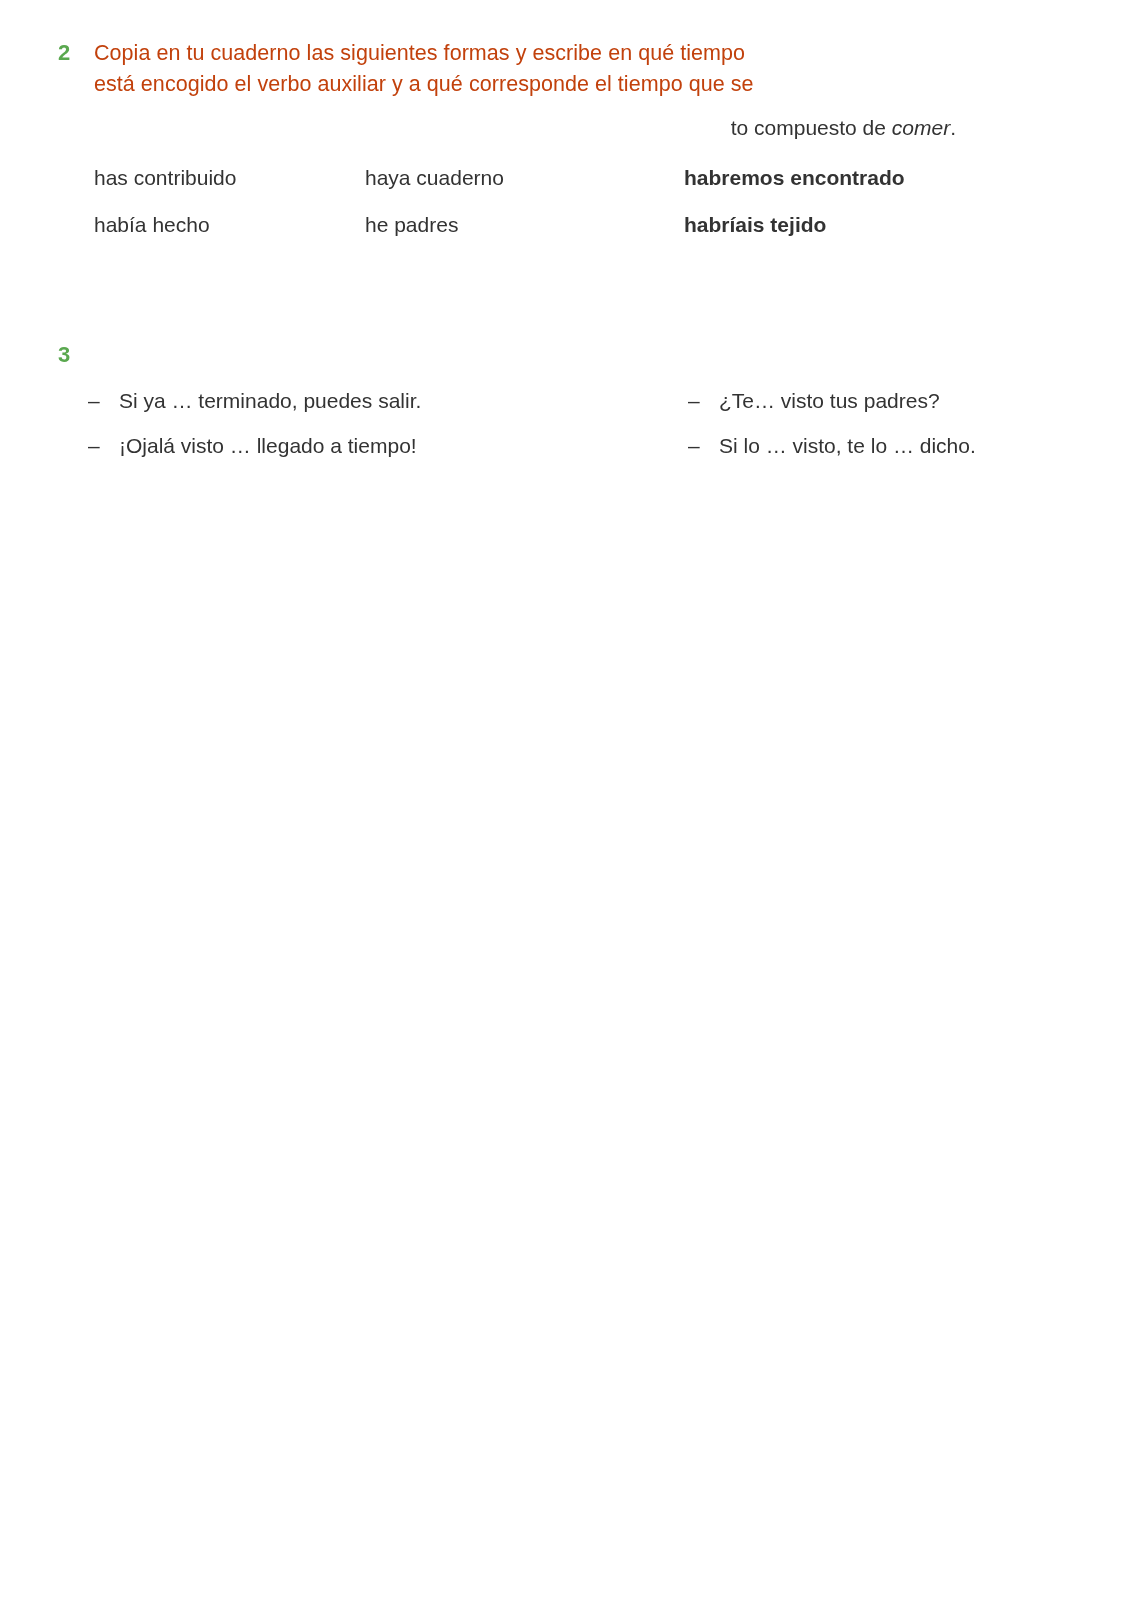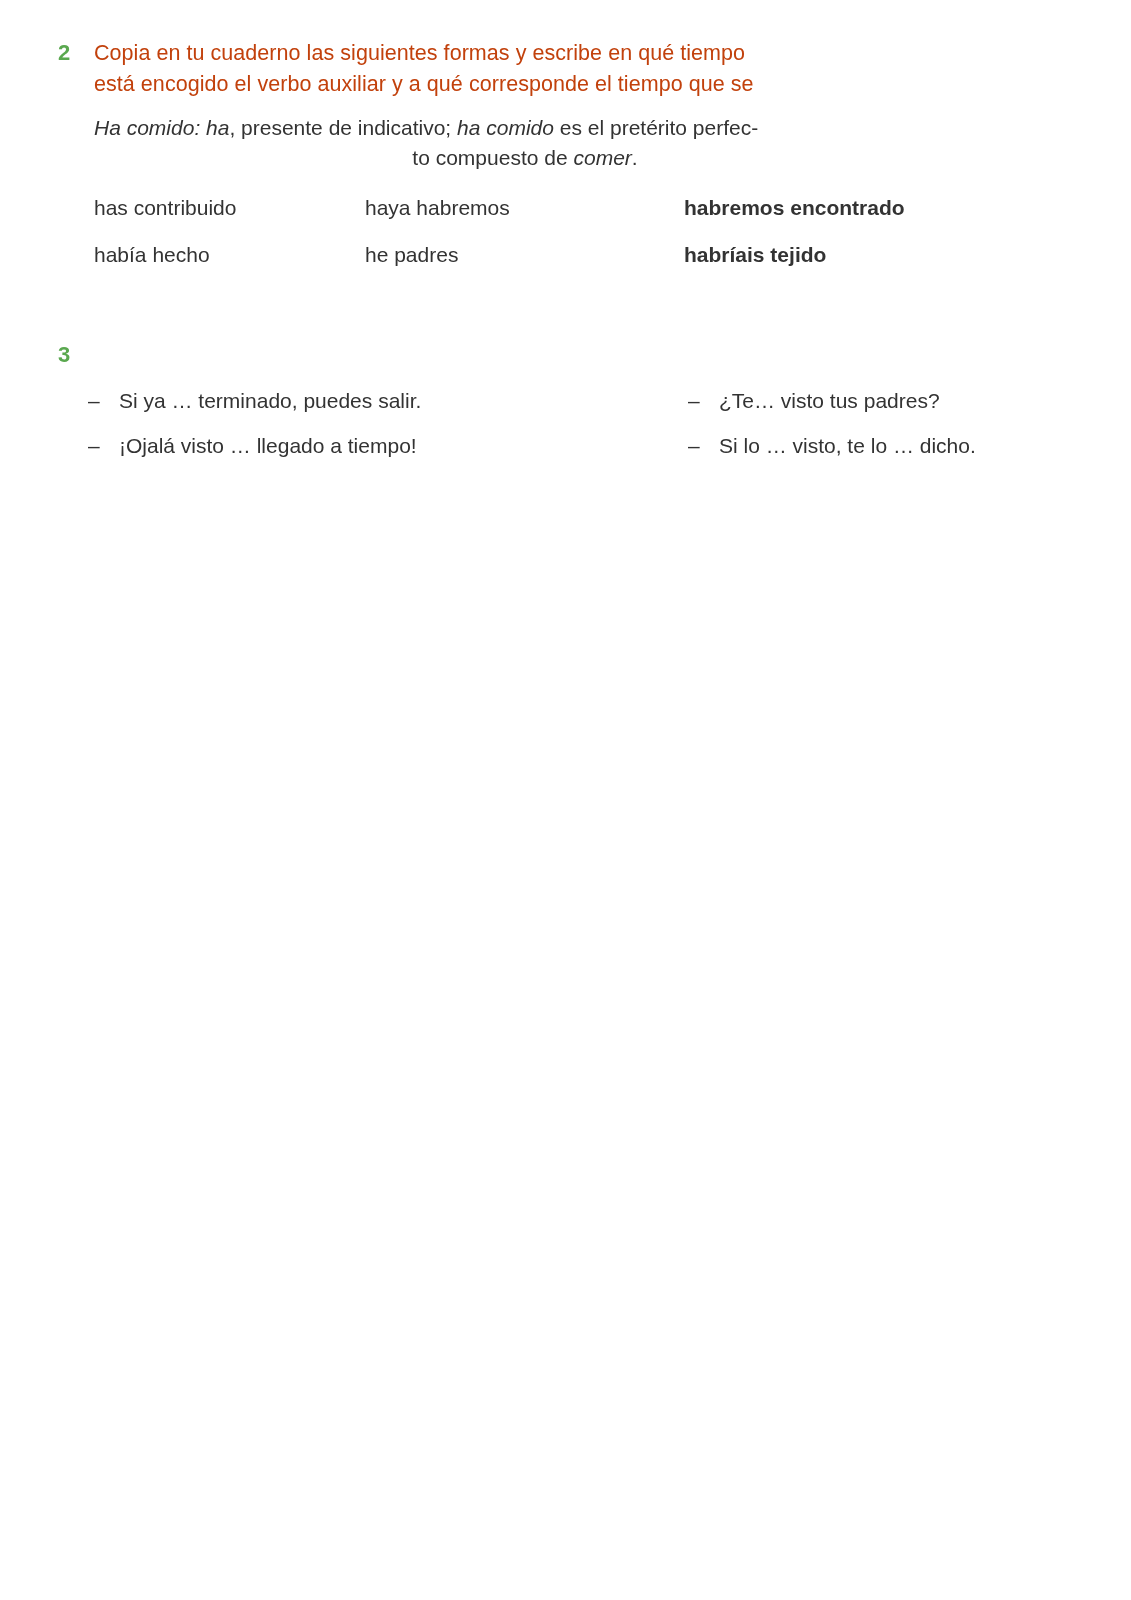--- a/index.html
+++ b/index.html
@@ -66,21 +66,21 @@
     margin-left: 36px;
     margin-top: 14px;
     font-size: 21px;
     line-height: 30px;
     color: #333333;
     width: 862px;
     text-align: justify;
   }
   .example .ital { font-style: italic; }
   .example > span { display: block; }
-  .example > span.last { text-align: center; }
+  .example > span.last { text-align: right; }
 
   
   .verb-grid {
     margin-left: 36px;
     margin-top: 20px;
   }
   .verb-row {
     display: block;
     position: relative;
     height: 47px;
@@ -137,28 +137,27 @@
 
     <div class="ex-head">
       <div class="ex-number">2</div>
       <div class="ex-instruction">
         <span>Copia en tu cuaderno las siguientes formas y escribe en qué tiempo</span>
         <span>está encogido el verbo auxiliar y a qué corresponde el tiempo que se</span>
       </div>
     </div>
 
     <div class="example">
-      <span><em class="ital">Ha comido: ha</em><span>, presente de indicativo; </span><em class="ital">ha comido</em><span> es el pretérito perfec-</span></span>
       <span class="last"><span>to compuesto de </span><em class="ital">comer</em><span>.</span></span>
     </div>
 
     <div class="verb-grid">
       <div class="verb-row">
         <span class="verb-cell c0">has contribuido</span>
-        <span class="verb-cell c1">haya habremos</span>
+        <span class="verb-cell c1">haya cuaderno</span>
         <span class="verb-cell c2">habremos encontrado</span>
       </div>
       <div class="verb-row">
         <span class="verb-cell c0">había hecho</span>
         <span class="verb-cell c1">he padres</span>
         <span class="verb-cell c2">habríais tejido</span>
       </div>
     </div>
 
   </section>

